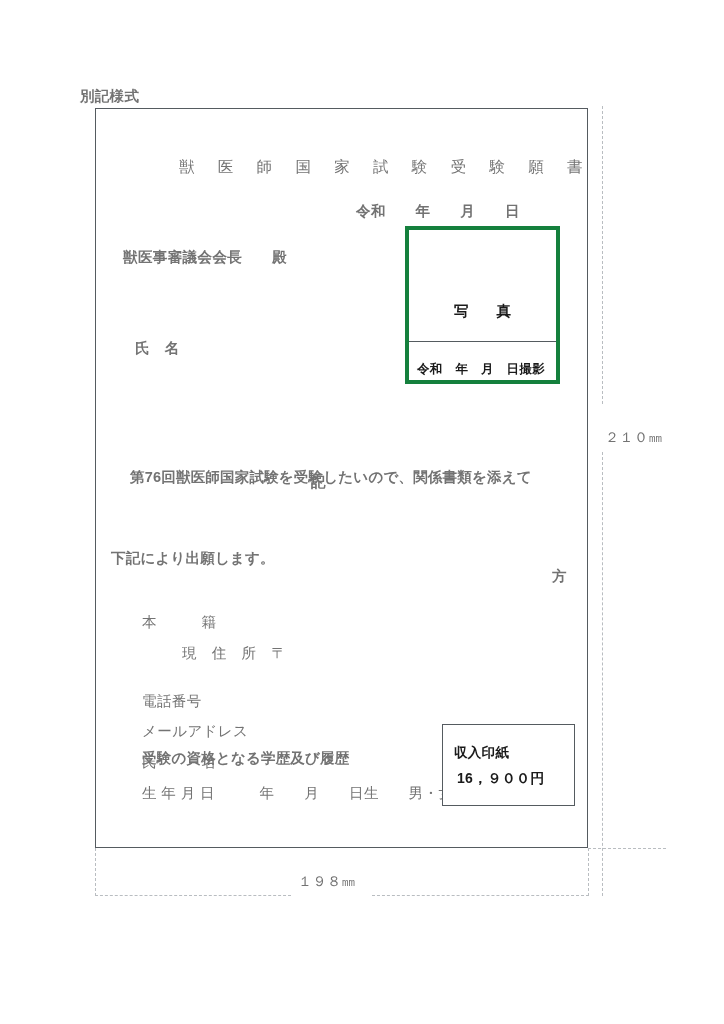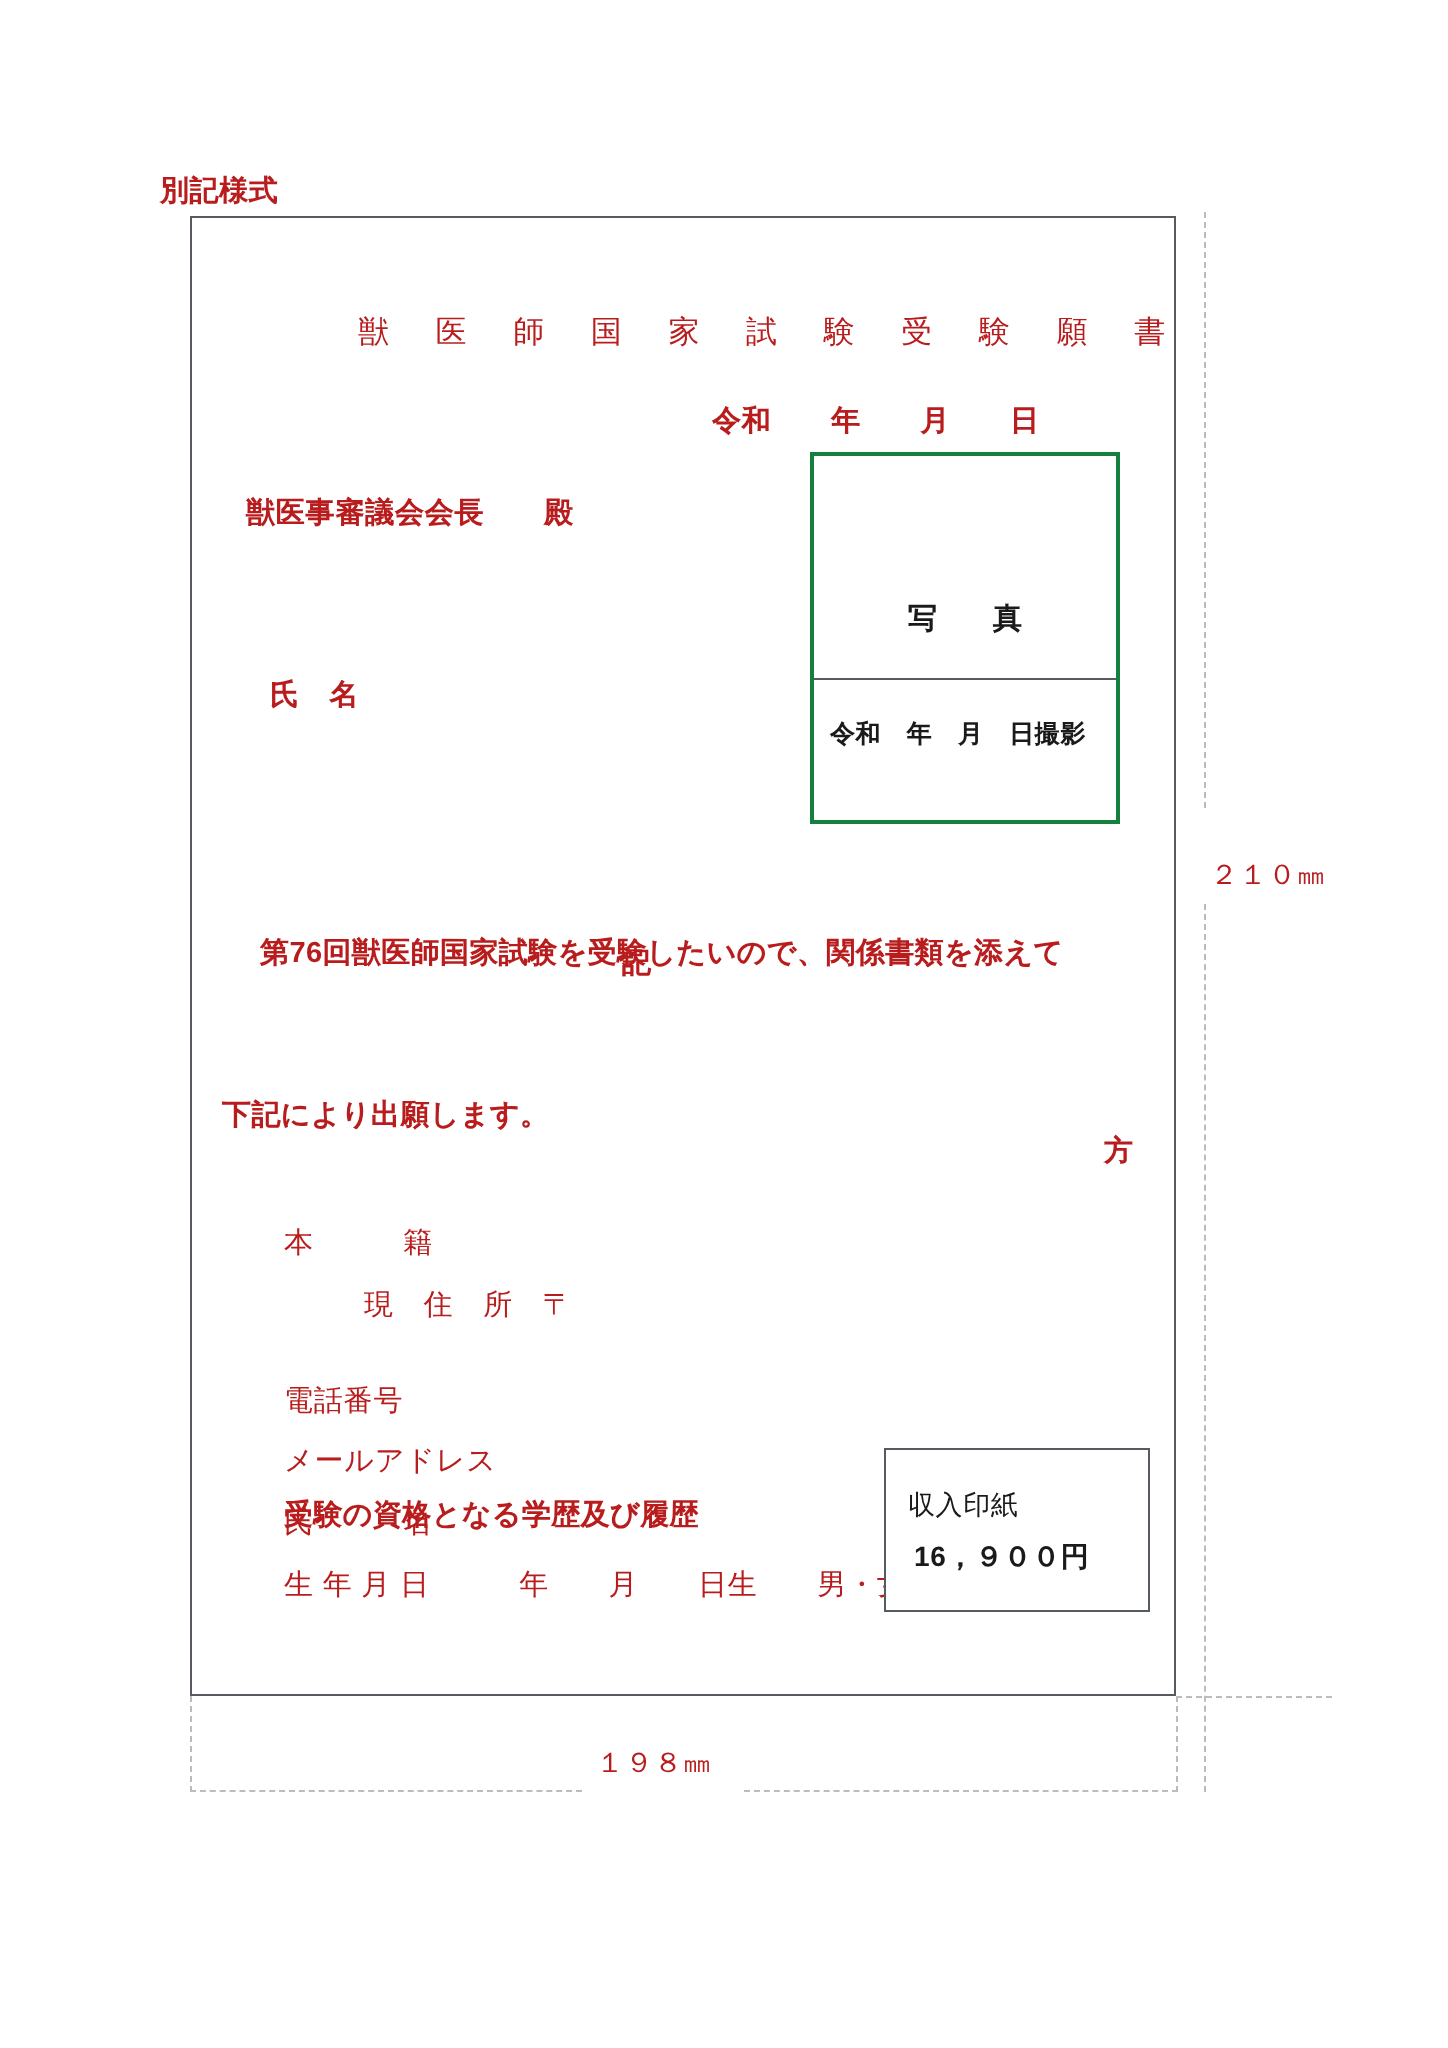--- a/index.html
+++ b/index.html
@@ -23,21 +23,21 @@
     left: 0; top: 0;
     width: 724px;
     height: 1024px;
   }
 
   
   .txt {
     position: absolute;
     white-space: pre;
     line-height: 1;
-    color: #b91c1c;
+    color: #737373;
   }
 
   
   .form-label {
     left: 80px;
     top: 89px;
     font-size: 14.5px;
     font-weight: bold;
     letter-spacing: 0.3px;
   }
@@ -124,22 +124,22 @@
     font-weight: bold;
     letter-spacing: 0.4px;
   }
 
   
   .photo-box {
     position: absolute;
     left: 404px;
     top: 225px;
     width: 155px;
-    height: 186px;
-    border: 2px solid #15803d;
+    height: 158px;
+    border: 4px solid #15803d;
     box-sizing: border-box;
     background: #ffffff;
   }
   .photo-main {
     position: absolute;
     left: 0; top: 0;
     width: 100%;
     height: 112px;
     border-bottom: 1px solid #555b60;
     box-sizing: border-box;
@@ -224,21 +224,21 @@
     height: 82px;
     border: 1px solid #555b60;
     box-sizing: border-box;
     background: #ffffff;
   }
   .stamp-title {
     position: absolute;
     left: 11px;
     top: 19px;
     font-size: 13.5px;
-    font-weight: normal;
+    font-weight: bold;
     letter-spacing: 0.3px;
     white-space: pre;
   }
   .stamp-amount {
     position: absolute;
     left: 14px;
     top: 45px;
     font-size: 14px;
     font-weight: bold;
     letter-spacing: 0.3px;

